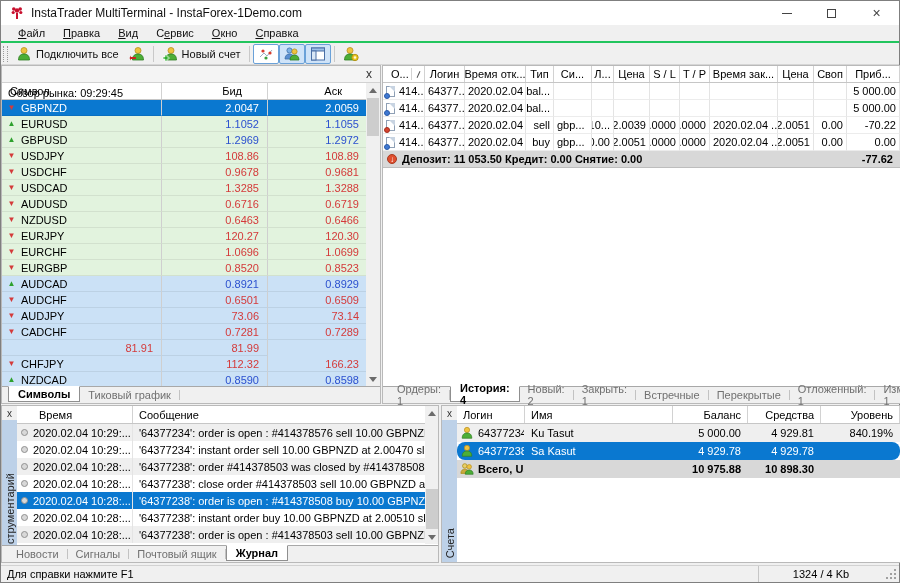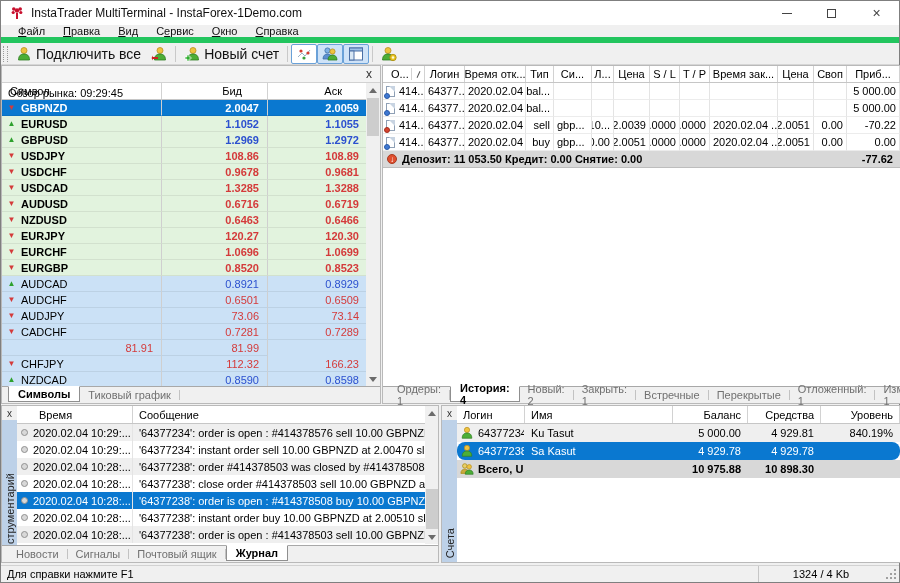--- a/index.html
+++ b/index.html
@@ -11,28 +11,28 @@
   .titlebar { position:absolute; left:0; top:0; right:0; height:24px; background:#fff; display:flex; align-items:center; }
   .titlebar .logo { margin:0 6px 0 8px; width:16px; height:16px; flex:0 0 auto; }
   .titlebar .title { font-size:12px; color:#111; }
   .winbtns { margin-left:auto; display:flex; height:100%; }
   .winbtn { width:45px; height:100%; display:flex; align-items:center; justify-content:center; color:#444; }
   .winbtn .min-glyph { display:block; width:10px; height:1px; background:#444; }
   .winbtn .max-glyph { display:block; width:9px; height:9px; border:1px solid #444; }
   .winbtn .close-glyph { font-size:14px; line-height:1; color:#444; }
 
   
-  .menubar { position:absolute; left:0; top:24px; right:0; height:18px; background:#f0f0f0; display:flex; align-items:center; padding-left:8px; border-bottom:6px solid #22c55e; }
+  .menubar { position:absolute; left:0; top:24px; right:0; height:18px; background:#f0f0f0; display:flex; align-items:center; padding-left:8px; border-bottom:2px solid #22c55e; }
   .menu-item { padding:1px 9px; color:#111; }
   .menu-item u { text-decoration:underline; }
 
   
   .toolbar { position:absolute; left:0; top:42px; right:0; height:22px; background:#f0f0f0; display:flex; align-items:center; border-bottom:1px solid #d6d6d6; }
   .grip { width:5px; height:16px; margin:0 3px 0 2px; border-left:1px dotted #9a9a9a; border-right:1px dotted #9a9a9a; }
-  .tbtn { display:flex; align-items:center; gap:4px; height:20px; padding:0 4px; border:1px solid transparent; border-radius:2px; background:transparent; font-family:inherit; font-size:14px; color:#111; }
+  .tbtn { display:flex; align-items:center; gap:4px; height:20px; padding:0 4px; border:1px solid transparent; border-radius:2px; background:transparent; font-family:inherit; font-size:11px; color:#111; }
   .tbtn.toggled { background:#cfe3f8; border-color:#6aa1d8; }
   .tbtn.framed  { background:#fff; border-color:#6aa1d8; }
   .tsep { width:1px; height:16px; background:#c9c9c9; margin:0 3px; }
   .icon16 { width:16px; height:16px; display:inline-block; }
 
   
   .main { position:absolute; left:0; top:64px; width:900px; height:339px; background:#f0f0f0; }
 
   
   .market-panel { position:absolute; left:0; top:0; width:380px; height:339px; background:#fff; border:1px solid #b9b9b9; }
@@ -41,21 +41,21 @@
   .xbtn { width:14px; height:14px; display:flex; align-items:center; justify-content:center; color:#333; font-size:12px; line-height:1; }
   .mw-head { display:grid; grid-template-columns:160px 106px 100px; height:17px; border-bottom:1px solid #c6c6c6; }
   .mw-head span { border-right:1px solid #d2d2d2; display:flex; align-items:center; padding:0 25px; }
   .mw-head span:first-child { padding-left:8px; }
   .mw-head .num { justify-content:flex-end; }
   .mw-rows { position:relative; }
   .mw-row { display:grid; grid-template-columns:160px 106px 100px; height:16px; cursor:default; }
   .mw-row > span { border-right:1px solid #cfcfcf; border-bottom:1px solid rgba(0,0,0,0.07); display:flex; align-items:center; }
   .mw-row .sym { padding-left:5px; gap:5px; }
   .mw-row .val { justify-content:flex-end; padding-right:8px; }
-  .mw-row[data-state~="green"] { background:#e2f3de;font-weight:bold; }
+  .mw-row[data-state~="green"] { background:#e2f3de; }
   .mw-row[data-state~="blue"]  { background:#cbe1f6; }
   .mw-row[data-state~="up"]   .val { color:#2b50cf; }
   .mw-row[data-state~="down"] .val { color:#d43a3a; }
   .dir-icon { font-size:8px; width:9px; text-align:center; }
   .mw-row[data-state~="up"]   .dir-icon::before { content:"▲"; color:#2ea12e; }
   .mw-row[data-state~="down"] .dir-icon::before { content:"▼"; color:#d43a3a; }
   .mw-row[data-state~="selected"] { background:#0a78d0; }
   .mw-row[data-state~="selected"] > span { color:#fff; }
   .mw-row[data-state~="selected"] .val { color:#fff; }
 

